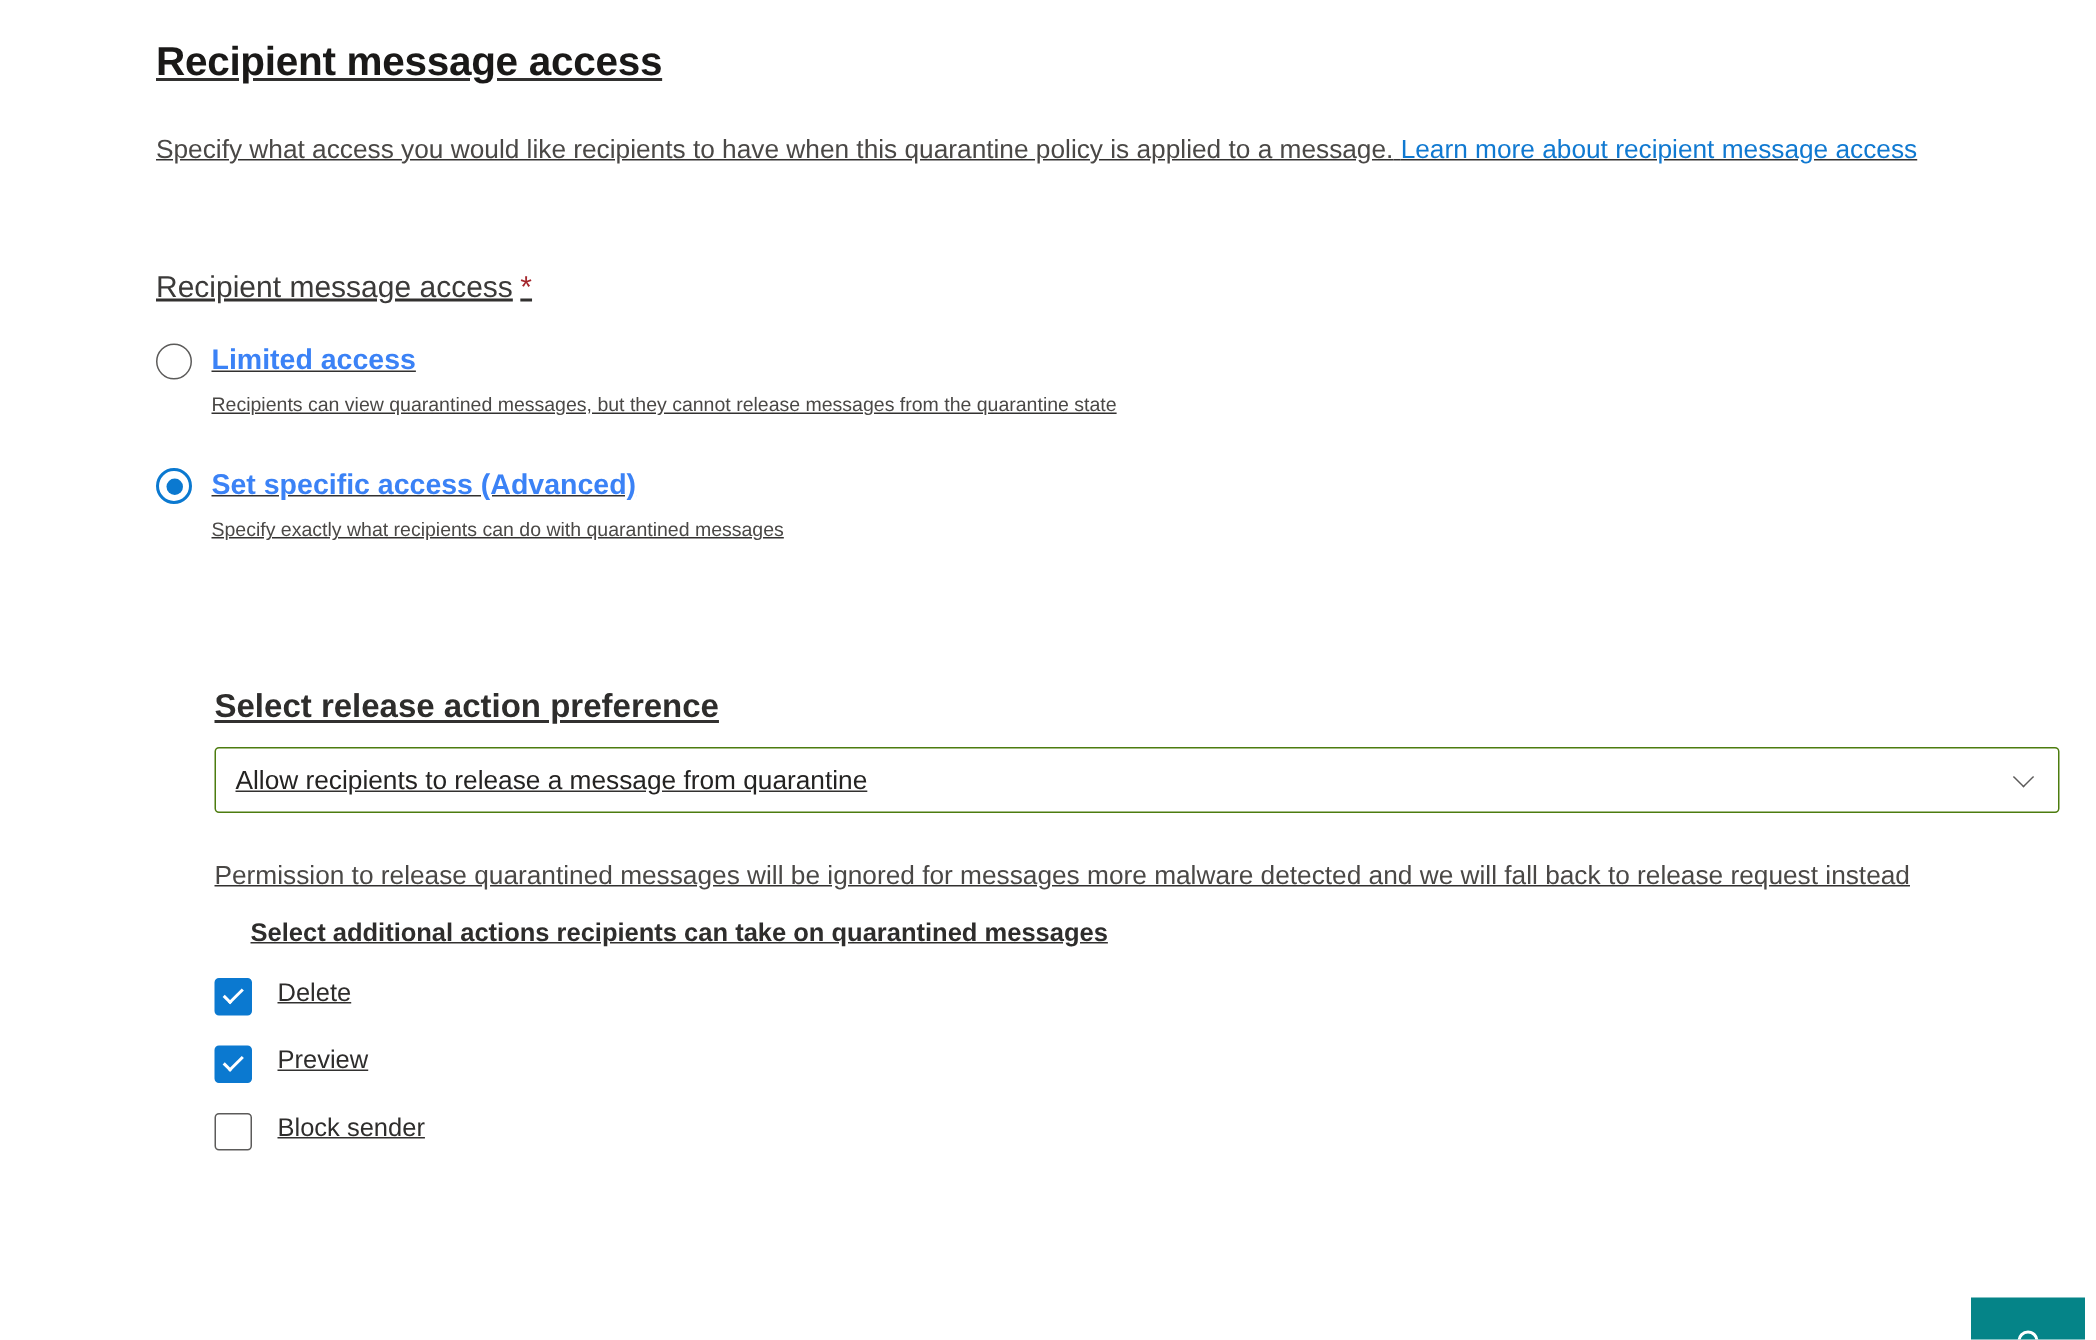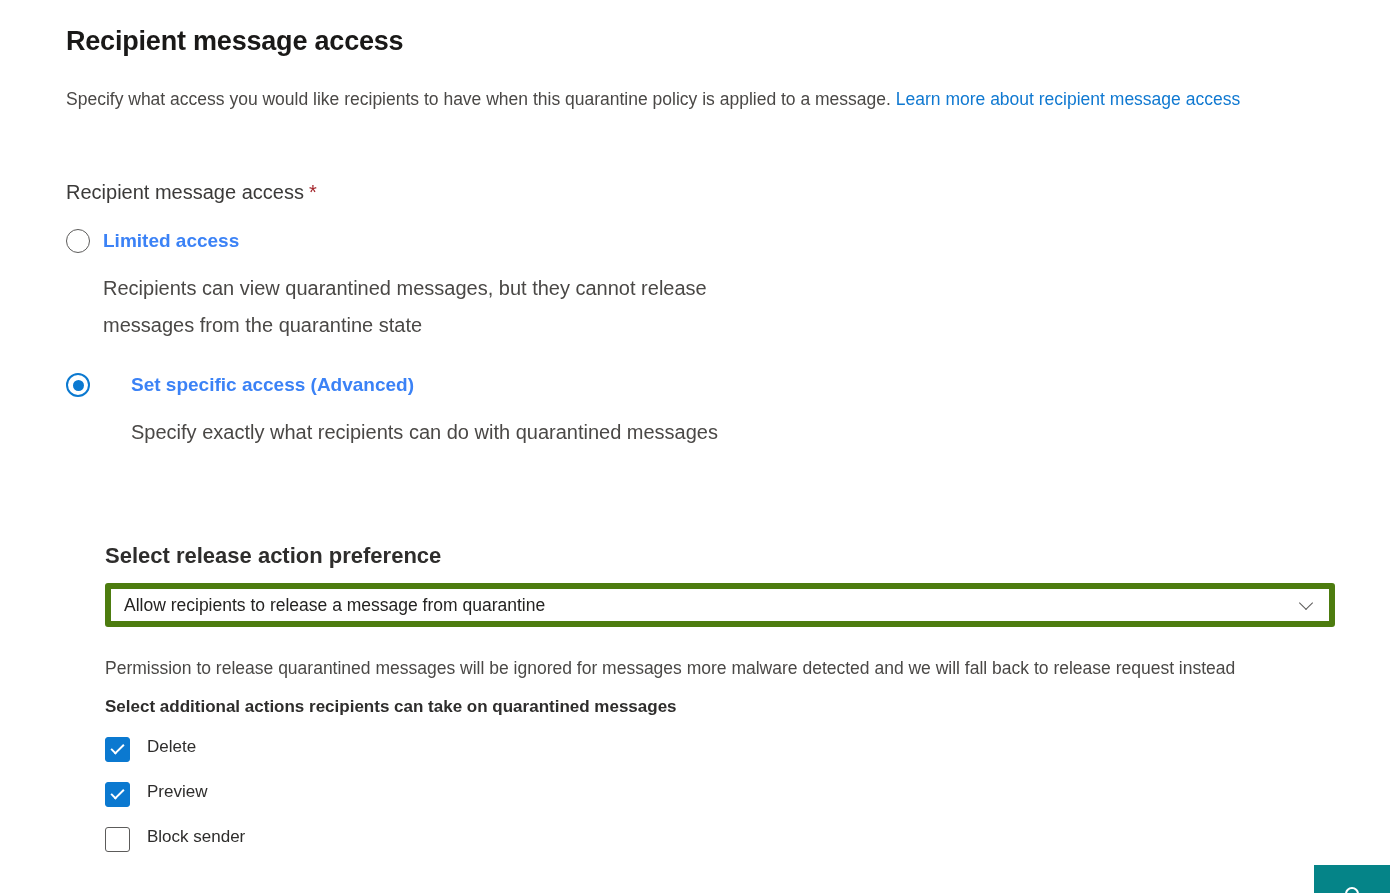--- a/index.html
+++ b/index.html
@@ -5,21 +5,21 @@
   * { box-sizing: border-box; }
   html, body { margin: 0; padding: 0; }
   body {
     width: 1397px; height: 893px;
     background: #ffffff;
     font-family: "Liberation Sans", sans-serif;
     color: #323130;
     position: relative;
     overflow: hidden;
   }
-  .container { padding: 26px 0 0 66px; }
+  .container { padding: 26px 0 0 104px; text-decoration: underline; }
 
   .page-title {
     font-size: 27px;
     font-weight: 700;
     color: #1a1918;
     margin: 0;
     letter-spacing: -0.2px;
   }
 
   .page-desc {
@@ -32,21 +32,21 @@
   .learn-link { color: #1079d1; text-decoration: none; cursor: pointer; }
 
   .field-label {
     margin-top: 68px;
     font-size: 20px;
     color: #3b3a39;
   }
   .required-marker { color: #a4262c; margin-left: 5px; }
 
   .radio-option { display: flex; margin-top: 24px; }
-  .radio-option + .radio-option { margin-top: 28px; gap: 28px; }
+  .radio-option + .radio-option { margin-top: 28px; }
   .radio {
     flex: 0 0 auto;
     width: 24px; height: 24px;
     border: 1.5px solid #5c5b5a;
     border-radius: 50%;
     background: #fff;
     margin-top: 1px;
     margin-right: 13px;
     position: relative;
     cursor: pointer;
@@ -62,38 +62,38 @@
     background: #0b79d0;
   }
   .option-label {
     font-size: 19px;
     font-weight: 700;
     color: #3b82f6;
     line-height: 26px;
     cursor: pointer;
   }
   .option-desc {
-    font-size: 20px;
+    font-size: 13px;
     color: #4a4846;
-    line-height: 37px;
+    line-height: 27px;
     max-width: 660px;
-    margin-top: 16px;
+    margin-top: 2px;
   }
 
   .advanced-section { margin-left: 39px; margin-top: 92px; }
 
   .dd-label {
     font-size: 22px;
     font-weight: 600;
     color: #2e2d2c;
   }
   .dropdown {
     margin-top: 14px;
     width: 1230px; height: 44px;
-    border: 6px solid #4d7c0f;
+    border: 1px solid #4d7c0f;
     border-radius: 3px;
     background: #fff;
     display: flex;
     align-items: center;
     justify-content: space-between;
     padding: 0 18px 0 13px;
     cursor: pointer;
   }
   .dd-value { font-size: 17.5px; color: #242322; }
   .chevron-down {
@@ -110,20 +110,21 @@
     line-height: 30px;
     color: #4a4846;
     max-width: 1232px;
   }
 
   .additional-label {
     margin-top: 14px;
     font-size: 17px;
     font-weight: 600;
     color: #2e2d2c;
+    margin-left: 24px;
   }
 
   .checkbox-row { display: flex; align-items: flex-start; margin-top: 20px; }
   .checkbox-row:first-of-type { margin-top: 26px; }
   .checkbox {
     flex: 0 0 auto;
     width: 25px; height: 25px;
     border: 1.5px solid #5c5b5a;
     border-radius: 3px;
     background: #fff;

